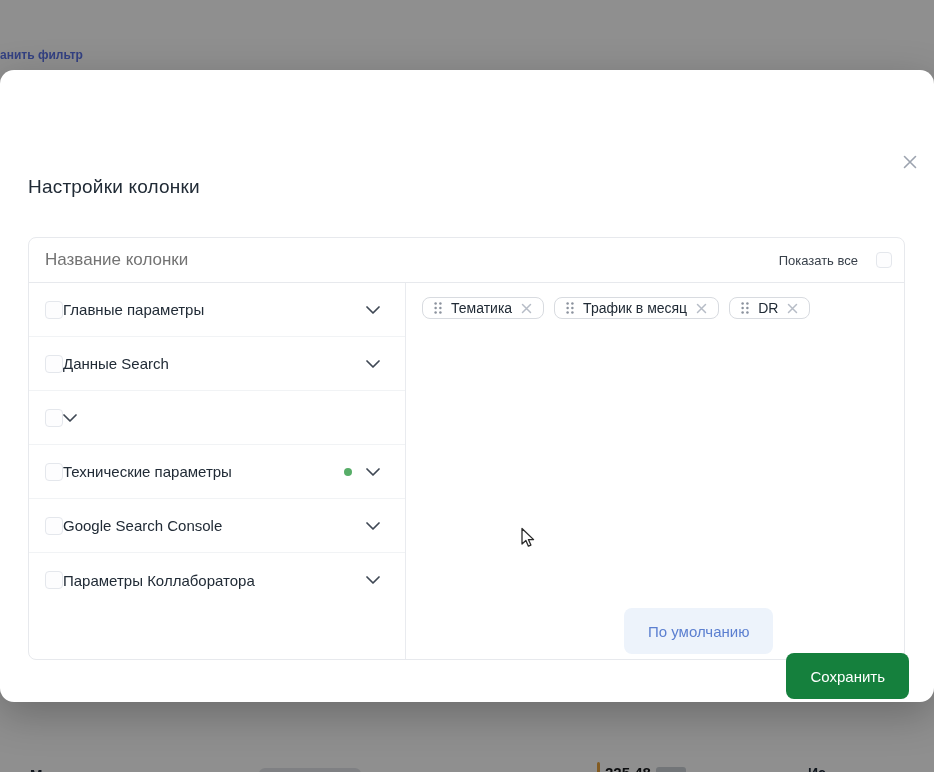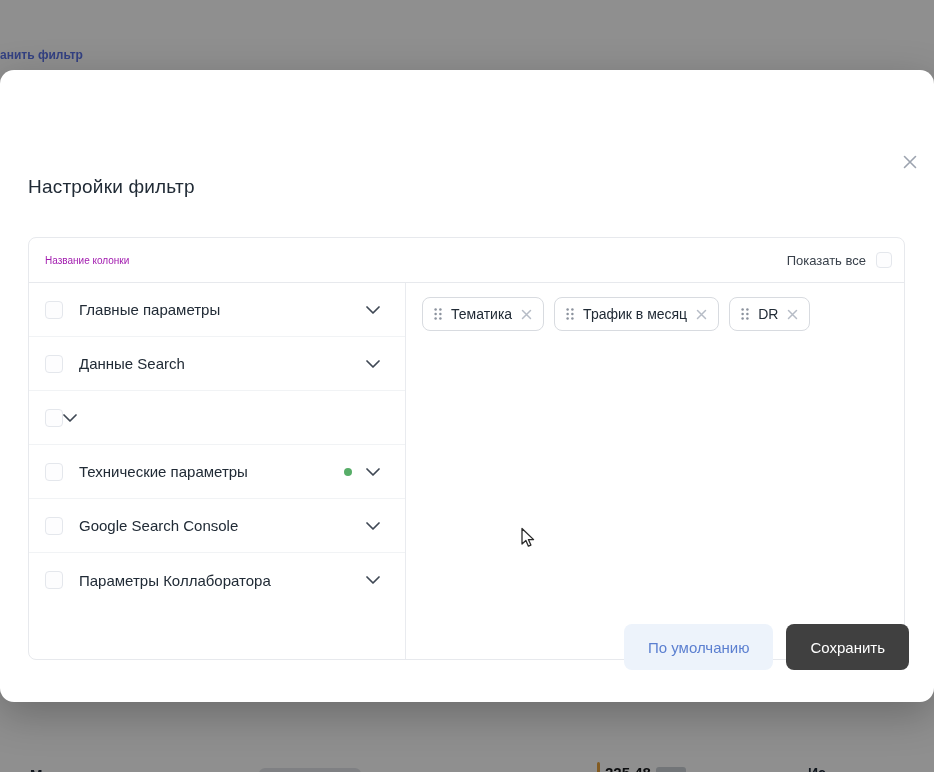--- a/index.html
+++ b/index.html
@@ -64,70 +64,70 @@
     position: absolute; left: 28px; top: 167px; width: 877px;
     border: 1px solid #e7e9ed; border-radius: 8px; background: #fff;
     box-sizing: border-box;
   }
   .panel-header {
     height: 45px; box-sizing: border-box;
     display: flex; align-items: center; justify-content: space-between;
     padding: 0 12px 0 16px;
     border-bottom: 1px solid #e7e9ed;
   }
-  .panel-header-label { font-size: 10px; color: #a21caf; }
-  .show-all { display: flex; align-items: center; gap: 10px; cursor: pointer; padding-left: 40px; }
+  .panel-header-label { font-size: 17px; color: #737373; }
+  .show-all { display: flex; align-items: center; gap: 18px; cursor: pointer; padding-left: 40px; }
   .show-all-label { font-size: 13px; color: #39414b; }
   .checkbox {
     display: inline-block; box-sizing: border-box;
     border: 1px solid #e4e7ec; border-radius: 4px; background: #fdfdfe;
   }
   .checkbox.sm { width: 16px; height: 16px; }
   .checkbox.md { width: 18px; height: 18px; }
 
   .panel-body { display: flex; }
   .groups { width: 377px; box-sizing: border-box; border-right: 1px solid #e9ebef; }
   .group-row {
     height: 54px; box-sizing: border-box;
     display: flex; align-items: center;
     padding: 0 25px 0 16px;
     cursor: pointer;
   }
   .group-row:not(:last-child) { border-bottom: 1px solid #f1f3f5; }
-  .row-label { margin-left: 16px; font-size: 15px; color: #212b36; flex: 1; }
+  .row-label { font-size: 15px; color: #212b36; flex: 1; }
   .dot { width: 8px; height: 8px; border-radius: 50%; background: #57ad68; margin-right: 14px; flex: none; }
   .chevron { flex: none; display: flex; }
 
   
   .chips-area {
     flex: 1; padding: 14px 16px; min-height: 348px;
     display: flex; flex-wrap: wrap; align-content: flex-start; gap: 10px;
   }
   .chip {
-    height: 34px; box-sizing: border-box;
+    height: 22px; box-sizing: border-box;
     display: flex; align-items: center; gap: 9px;
     padding: 0 11px;
     border: 1px solid #d8dbe0; border-radius: 8px; background: #fff;
   }
   .chip-handle { display: flex; cursor: grab; }
   .chip-label { font-size: 14px; color: #212b36; white-space: nowrap; }
   .chip-close { display: flex; cursor: pointer; }
 
   
   .footer {
-    position: absolute; right: 25px; top: 554px;
+    position: absolute; right: 25px; top: 538px;
     display: flex; gap: 13px;
   }
   .btn {
     height: 46px; border: none; border-radius: 8px;
     padding: 0 24px; font-size: 15px; cursor: pointer;
     font-family: inherit;
   }
   .btn-default { background: #edf3fb; color: #5b7fd0; }
-  .btn-save { background: #404040; color: #ffffff; }
+  .btn-save { background: #15803d; color: #ffffff; margin-top: 45px; }
 
   
   .cursor { position: absolute; left: 520px; top: 527px; z-index: 10; pointer-events: none; }
 </style>
 </head>
 <body>
 
 <div class="page-behind">
   <span class="bg-link">анить фильтр</span>
   <span class="frag-left">М</span>
@@ -143,21 +143,21 @@
 <div class="overlay"></div>
 
 <div class="modal">
 
   <button class="modal-close" aria-label="close">
     <svg width="16" height="16" viewBox="0 0 16 16" fill="none" stroke="#9ca3af" stroke-width="1.6" stroke-linecap="round">
       <path d="M2.5 2.5 L13.5 13.5 M13.5 2.5 L2.5 13.5"></path>
     </svg>
   </button>
 
-  <h2 class="modal-title">Настройки фильтр</h2>
+  <h2 class="modal-title">Настройки колонки</h2>
 
   <div class="panel">
     <div class="panel-header">
       <span class="panel-header-label">Название колонки</span>
       <label class="show-all">
         <span class="show-all-label">Показать все</span>
         <span class="checkbox sm"></span>
       </label>
     </div>
     <div class="panel-body">

